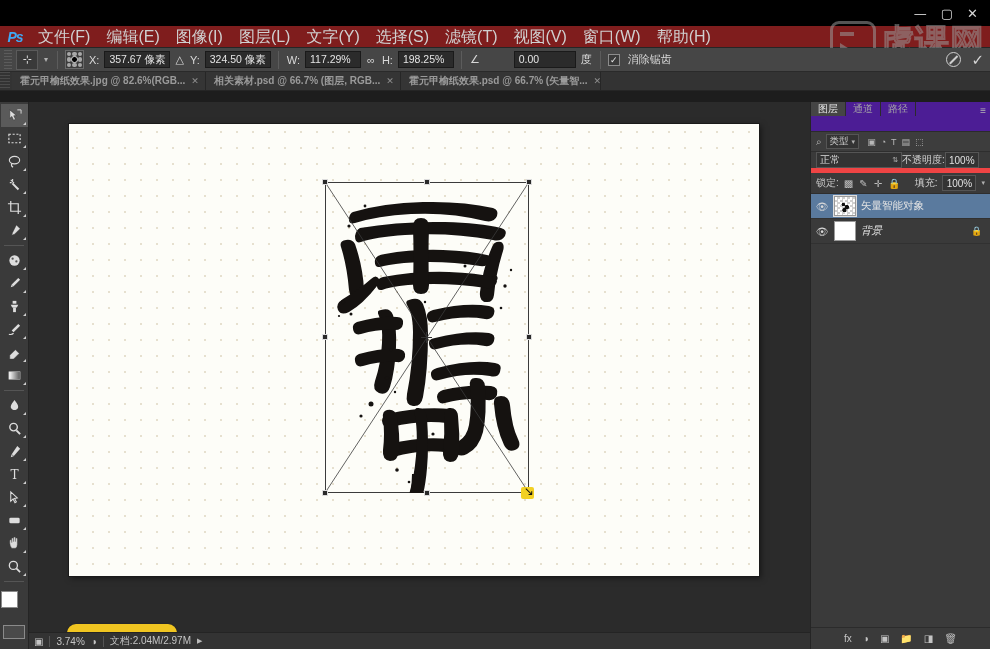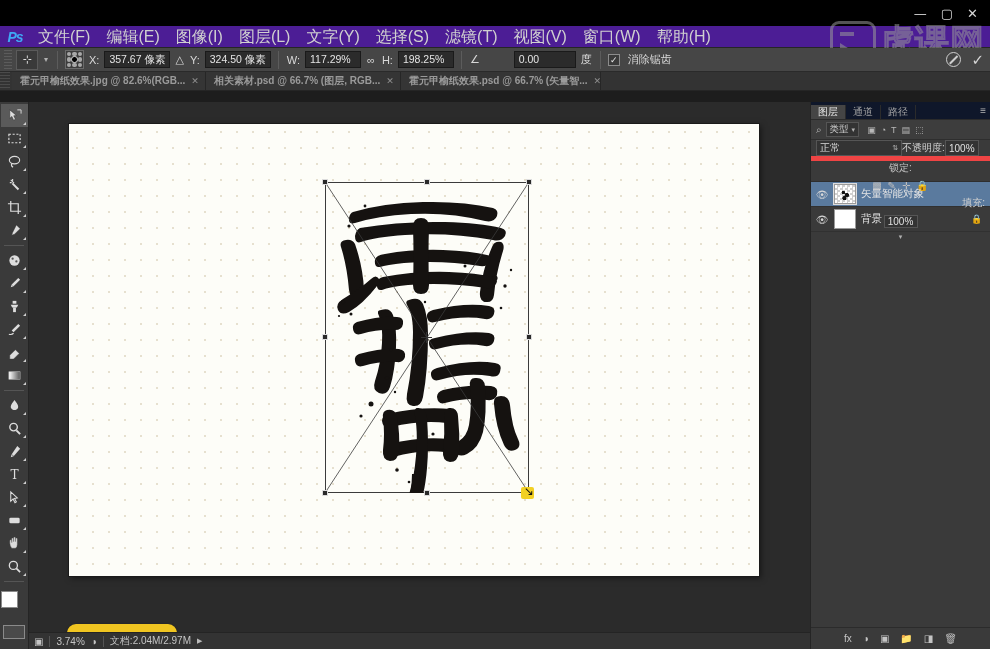--- a/index.html
+++ b/index.html
@@ -47,21 +47,21 @@
   }
   .wm-text {
     font-size: 34px; letter-spacing: 1px; color: transparent;
     -webkit-text-stroke: 2px #9a9a9a;
     font-family: "DejaVu Sans", sans-serif;
     line-height: 40px;
   }
 
   
   .menubar {
-    height: 22px; background: #4c1d95;
+    height: 22px; background: #7f1d1d;
     display: flex; align-items: center;
     border-bottom: 1px solid #262626;
   }
   .ps-logo {
     width: 30px; height: 22px; display: flex; align-items: center; justify-content: center;
     color: #3fa9f5; font-weight: bold; font-size: 14px; font-style: italic;
     letter-spacing: -1px;
   }
   .menu-item {
     padding: 0 8px; height: 22px; line-height: 22px;
@@ -197,21 +197,21 @@
     color: #2a2a10; font-size: 15px; font-weight: bold;
     box-shadow: 0 1px 3px rgba(0,0,0,.4);
   }
 
   
   .rightpanel {
     position: absolute; right: 0; top: 0; width: 180px; bottom: 0;
     background: #3a3a3a; border-left: 1px solid #252525;
   }
   .panel-tabs {
-    height: 18px; background: #0f172a; display: flex; align-items: flex-end; position: relative;
+    height: 30px; background: #4c1d95; display: flex; align-items: flex-start; position: relative;
     border-bottom: 1px solid #2b2b2b;
   }
   .panel-tab {
     padding: 0 7px; font-size: 10px; color: #a5a5a5; display: flex; align-items: center;
     border-right: 1px solid #2b2b2b; cursor: default;
   }
   .panel-tab.active { background: #454545; color: #e8e8e8; }
   .panel-menu { position: absolute; right: 4px; top: 3px; font-size: 10px; color: #b5b5b5; }
 
   .filter-row {
@@ -237,21 +237,20 @@
   .num-box {
     background: #333; border: 1px solid #555; height: 16px; min-width: 34px;
     display: flex; align-items: center; justify-content: center;
     font-size: 10px; color: #e0e0e0;
   }
   .tiny-caret { font-size: 7px; color: #b0b0b0; }
 
   .lock-row {
     height: 21px; display: flex; align-items: center; gap: 5px; padding: 0 5px;
     border-bottom: 1px solid #2e2e2e;
-    flex-direction: column;
   }
   .lock-icons { display: flex; gap: 6px; align-items: center; color: #bdbdbd; font-size: 10px; }
 
   .layer-list { background: #3a3a3a; }
   .layer {
     height: 25px; display: flex; align-items: center; gap: 5px;
     padding: 0 4px; border-bottom: 1px solid #313131;
   }
   .layer.selected { background: #5a7a9e; }
   .eye { width: 14px; text-align: center; font-size: 10px; color: #d8d8d8; }
@@ -263,21 +262,21 @@
       repeating-conic-gradient(#cfcfcf 0 25%, #ffffff 0 50%) 0 0 / 5px 5px; position: relative; }
   .thumb.vso::after {
     content: ""; position: absolute; left: 5px; top: 3px; width: 11px; height: 13px;
     background:
       radial-gradient(circle at 30% 35%, #111 1.5px, transparent 2px),
       radial-gradient(circle at 62% 55%, #111 2px, transparent 2.5px),
       radial-gradient(circle at 40% 78%, #111 1.8px, transparent 2.3px);
   }
   .thumb.vso { outline: 1px solid #ddd; }
   .layer-name { font-size: 10.5px; color: #e4e4e4; flex: 1; white-space: nowrap; overflow: hidden; }
-  .layer-name.italic { }
+  .layer-name.italic { font-style: italic; }
   .layer-lock { font-size: 9px; color: #cfcfcf; padding-right: 3px; }
 
   .panel-bottom {
     position: absolute; left: 0; right: 0; bottom: 0; height: 22px;
     background: #3a3a3a; border-top: 1px solid #2b2b2b;
     display: flex; align-items: center; justify-content: center; gap: 11px;
     color: #c4c4c4; font-size: 10px;
   }
 
   

